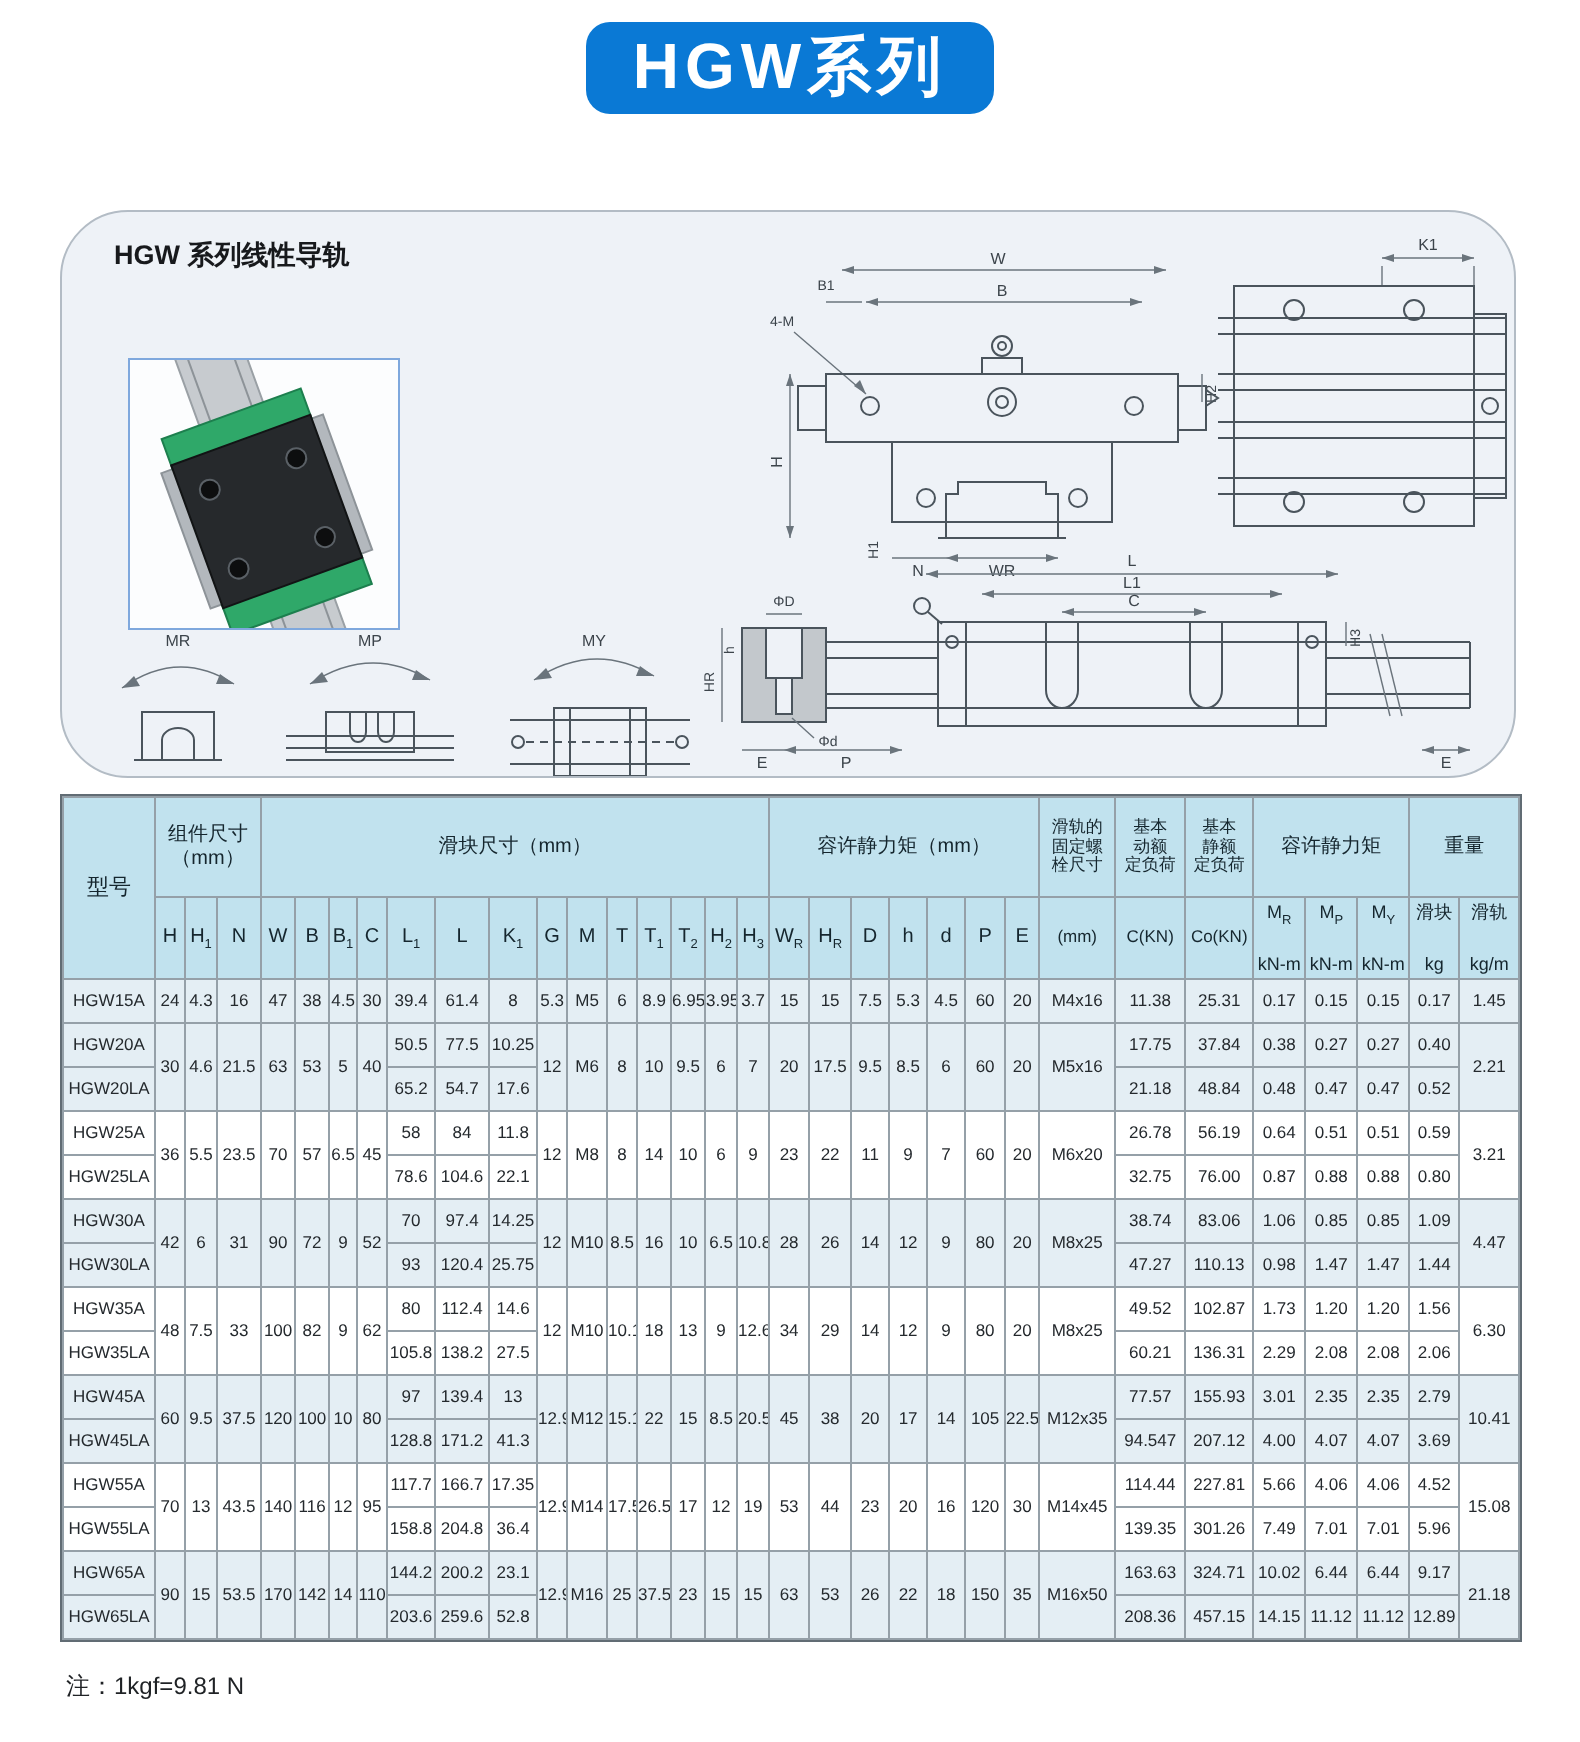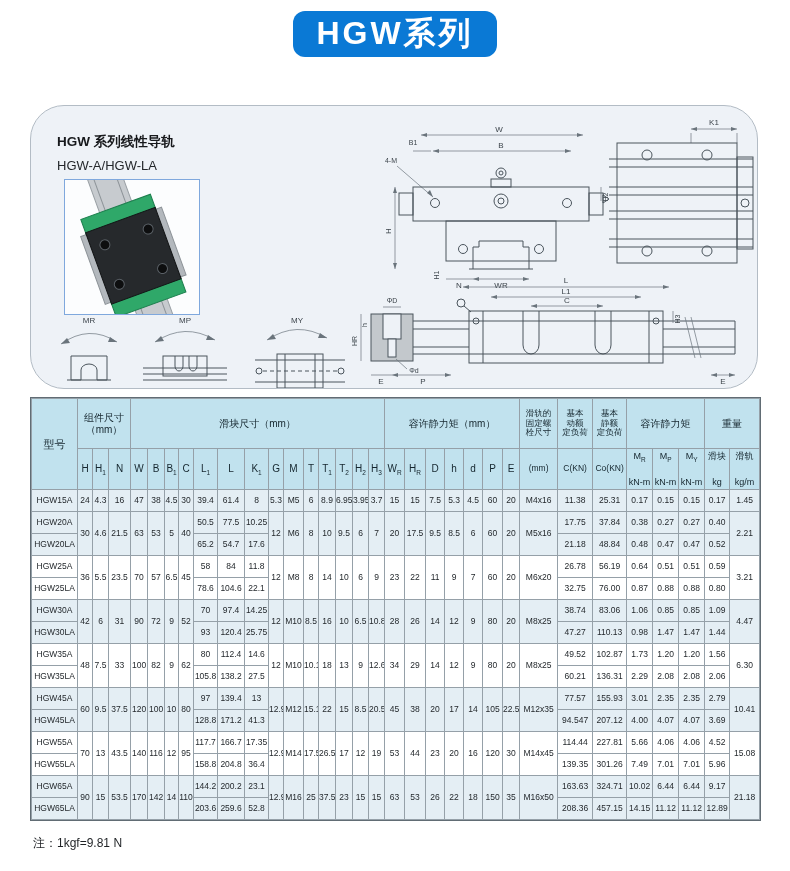--- a/index.html
+++ b/index.html
@@ -9,21 +9,21 @@
   html,body{margin:0;padding:0;background:#fff;}
   body{font-family:"Liberation Sans","DejaVu Sans",sans-serif;color:var(--ink);}
   #page{position:relative;width:790px;height:871px;background:#fff;overflow:hidden;}
 
   .banner{position:absolute;left:293px;top:11px;width:204px;height:46px;background:var(--accent);
     border-radius:12px;color:#fff;font-size:32px;font-weight:bold;display:flex;align-items:center;
     justify-content:center;letter-spacing:3px;}
 
   .card{position:absolute;left:30px;top:105px;width:728px;height:284px;background:var(--card);
     border:1px solid #b3bcc5;border-radius:34px;box-sizing:border-box;}
-  .card-text{position:absolute;left:26px;top:27px;}
+  .card-text{position:absolute;left:26px;top:13px;text-align:center;}
   .card-text .t1{font-size:13.5px;font-weight:bold;margin:0 0 7px 0;color:#17191c;}
   .card-text .t2{font-size:13px;margin:0 0 7px 0;color:#24272b;}
   .card-text .t3{font-size:13px;margin:0;color:#24272b;}
 
   .photo{position:absolute;left:33px;top:73px;width:134px;height:134px;background:#fcfdfe;
     border:1px solid #7fa8dd;box-sizing:content-box;}
 
   .drawings{position:absolute;left:320px;top:3px;}
   .moments{position:absolute;left:14px;top:206px;}
   svg text{font-family:"Liberation Sans","DejaVu Sans",sans-serif;}
@@ -59,21 +59,20 @@
 
 <div id="page">
 
   <div class="banner">
     <span>HGW系列</span>
   </div>
 
   <div class="card">
     <div class="card-text">
       <p class="t1">HGW 系列线性导轨</p>
-      <p class="t3">HGW-A/HGW-LA</p>
     </div>
 
     <div class="photo">
       <svg width="134" height="134" viewBox="0 0 134 134">
         <g transform="rotate(-20 67 72)">
           <rect x="50" y="-24" width="34" height="190" fill="#c7cbcf" stroke="#9aa0a5"></rect>
           <line x1="56" y1="-24" x2="56" y2="166" stroke="#8d9398"></line>
           <line x1="78" y1="-24" x2="78" y2="166" stroke="#8d9398"></line>
           <rect x="24" y="40" width="8" height="72" fill="#b3b8bd" stroke="#8d9398"></rect>
           <rect x="102" y="40" width="8" height="72" fill="#b3b8bd" stroke="#8d9398"></rect>

